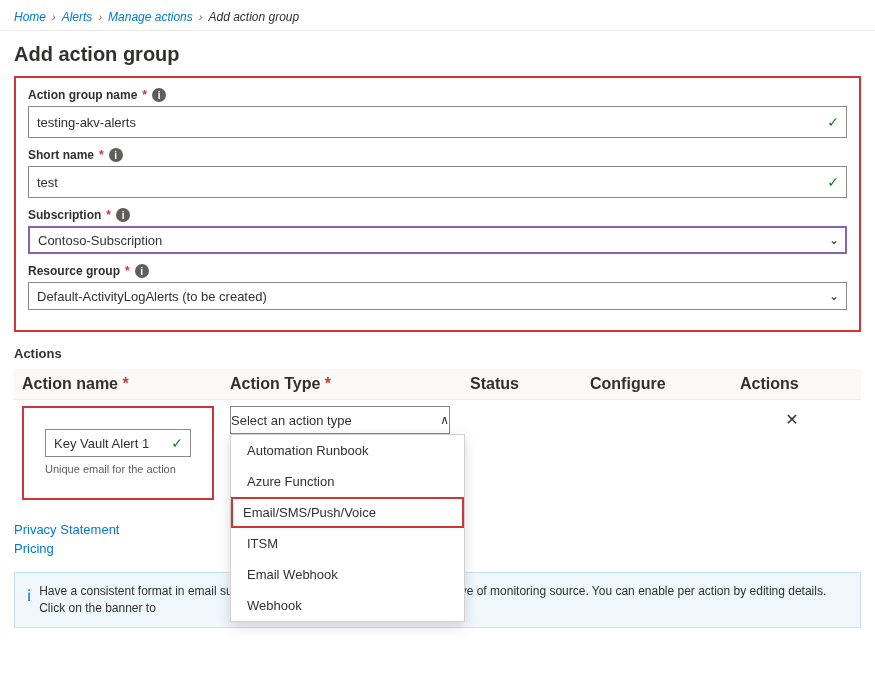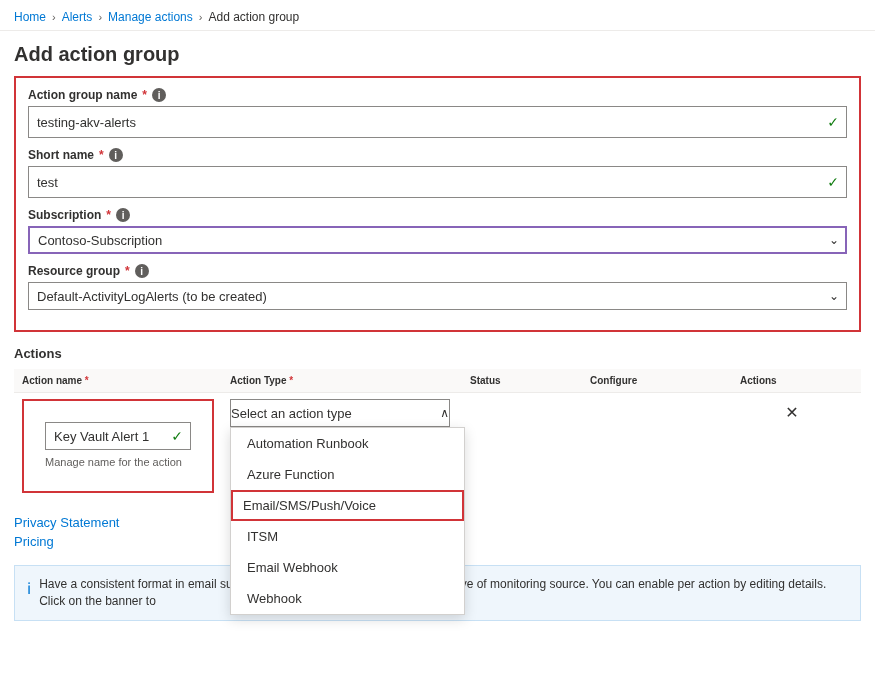--- a/index.html
+++ b/index.html
@@ -16,20 +16,21 @@
     
     .breadcrumb {
       display: flex;
       align-items: center;
       gap: 6px;
       padding: 10px 14px 6px;
       font-size: 12px;
       color: #0078d4;
       border-bottom: 1px solid #edebe9;
       background: #fff;
+      font-style: italic;
     }
     .breadcrumb-item {
       color: #0078d4;
       cursor: pointer;
       text-decoration: none;
     }
     .breadcrumb-sep { color: #605e5c; font-size: 11px; }
     .breadcrumb-current { color: #323130; cursor: default; }
 
     
@@ -147,21 +148,21 @@
 
     
     .table-header {
       display: grid;
       grid-template-columns: 208px 240px 120px 150px 120px;
       background: #faf9f8;
       border-bottom: 1px solid #edebe9;
       padding: 6px 0;
     }
     .th {
-      font-size: 10px;
+      font-size: 16px;
       font-weight: 600;
       color: #323130;
       padding: 0 8px;
     }
     .th .required { color: #d13438; }
 
     .table-row-grid {
       display: grid;
       grid-template-columns: 208px 240px 120px 150px 120px;
       align-items: start;
@@ -382,21 +383,21 @@
     </div>
 
     <div class="table-row-grid">
 
       <div class="td">
         <div class="action-name-cell">
           <div class="action-name-input-wrapper">
             <input type="text" class="action-name-input" style="padding-right: 24px;" value="Key Vault Alert 1">
             <span class="input-check">✓</span>
           </div>
-          <div class="unique-hint">Manage name for the action</div>
+          <div class="unique-hint">Unique email for the action</div>
         </div>
       </div>
 
       <div class="td" style="padding-top:0;">
         <div class="action-type-container">
           <button class="action-type-btn">
             <span>Select an action type</span>
             <span class="up-arrow">∧</span>
           </button>
 

